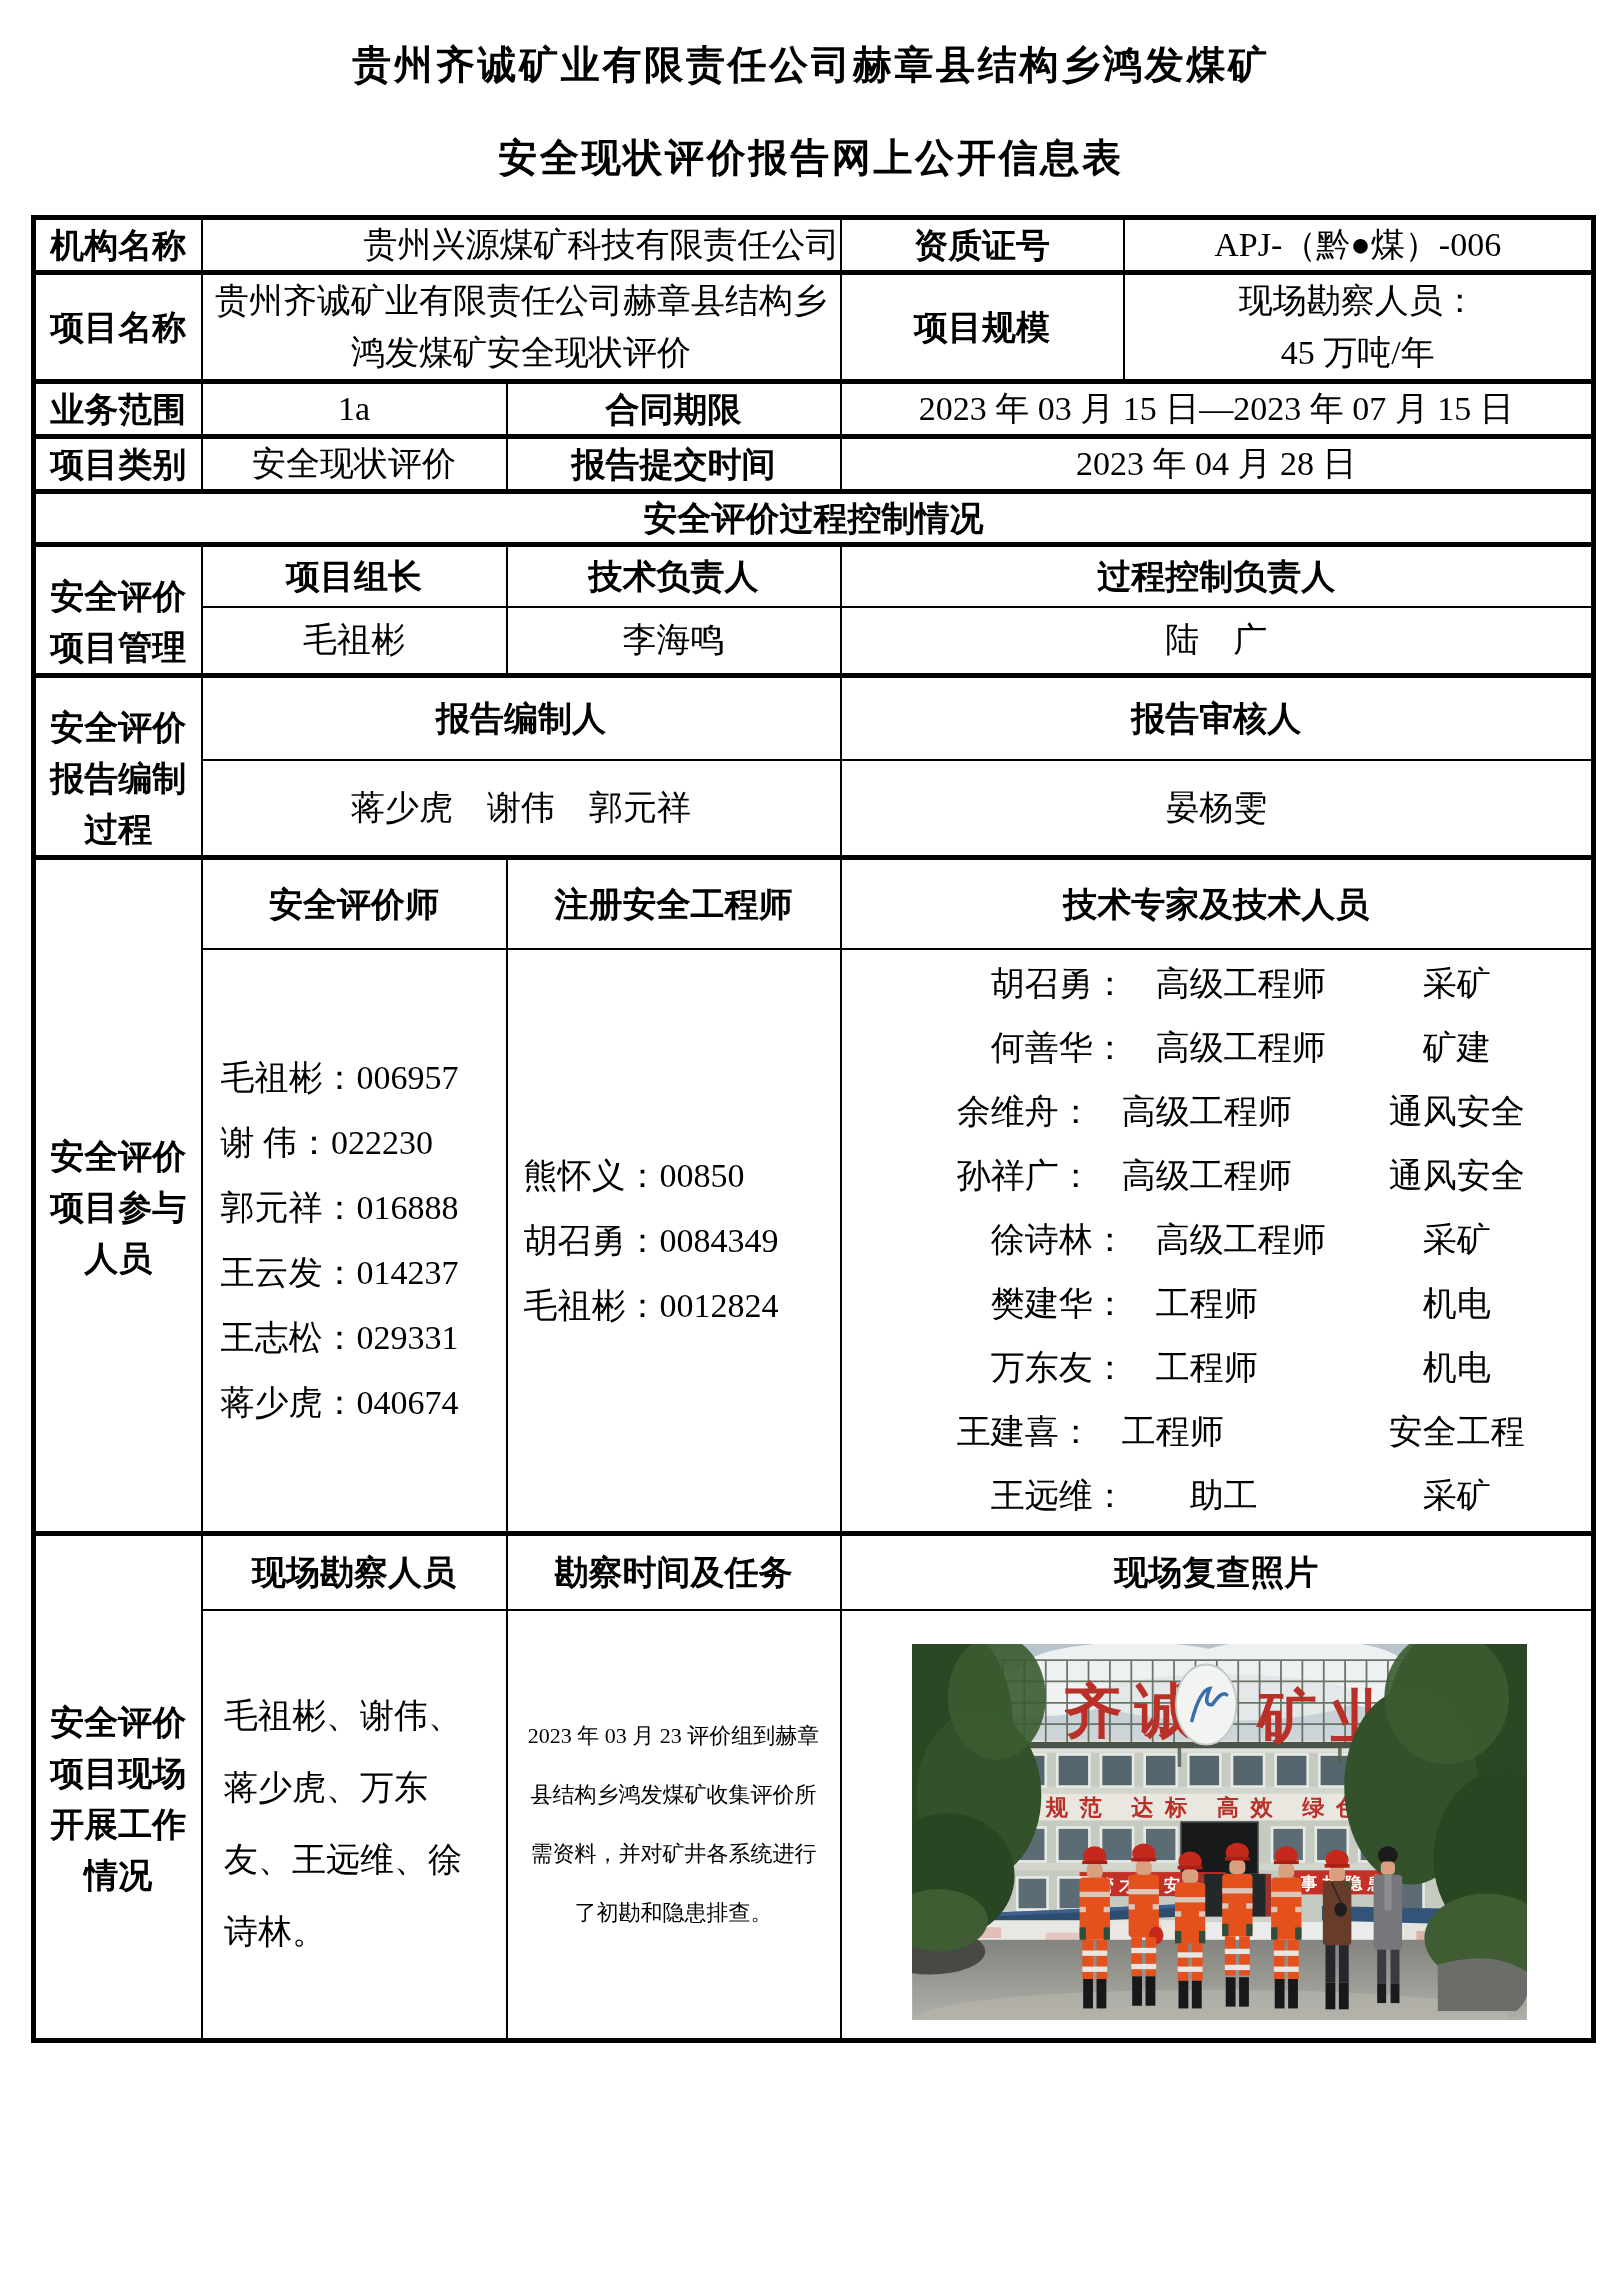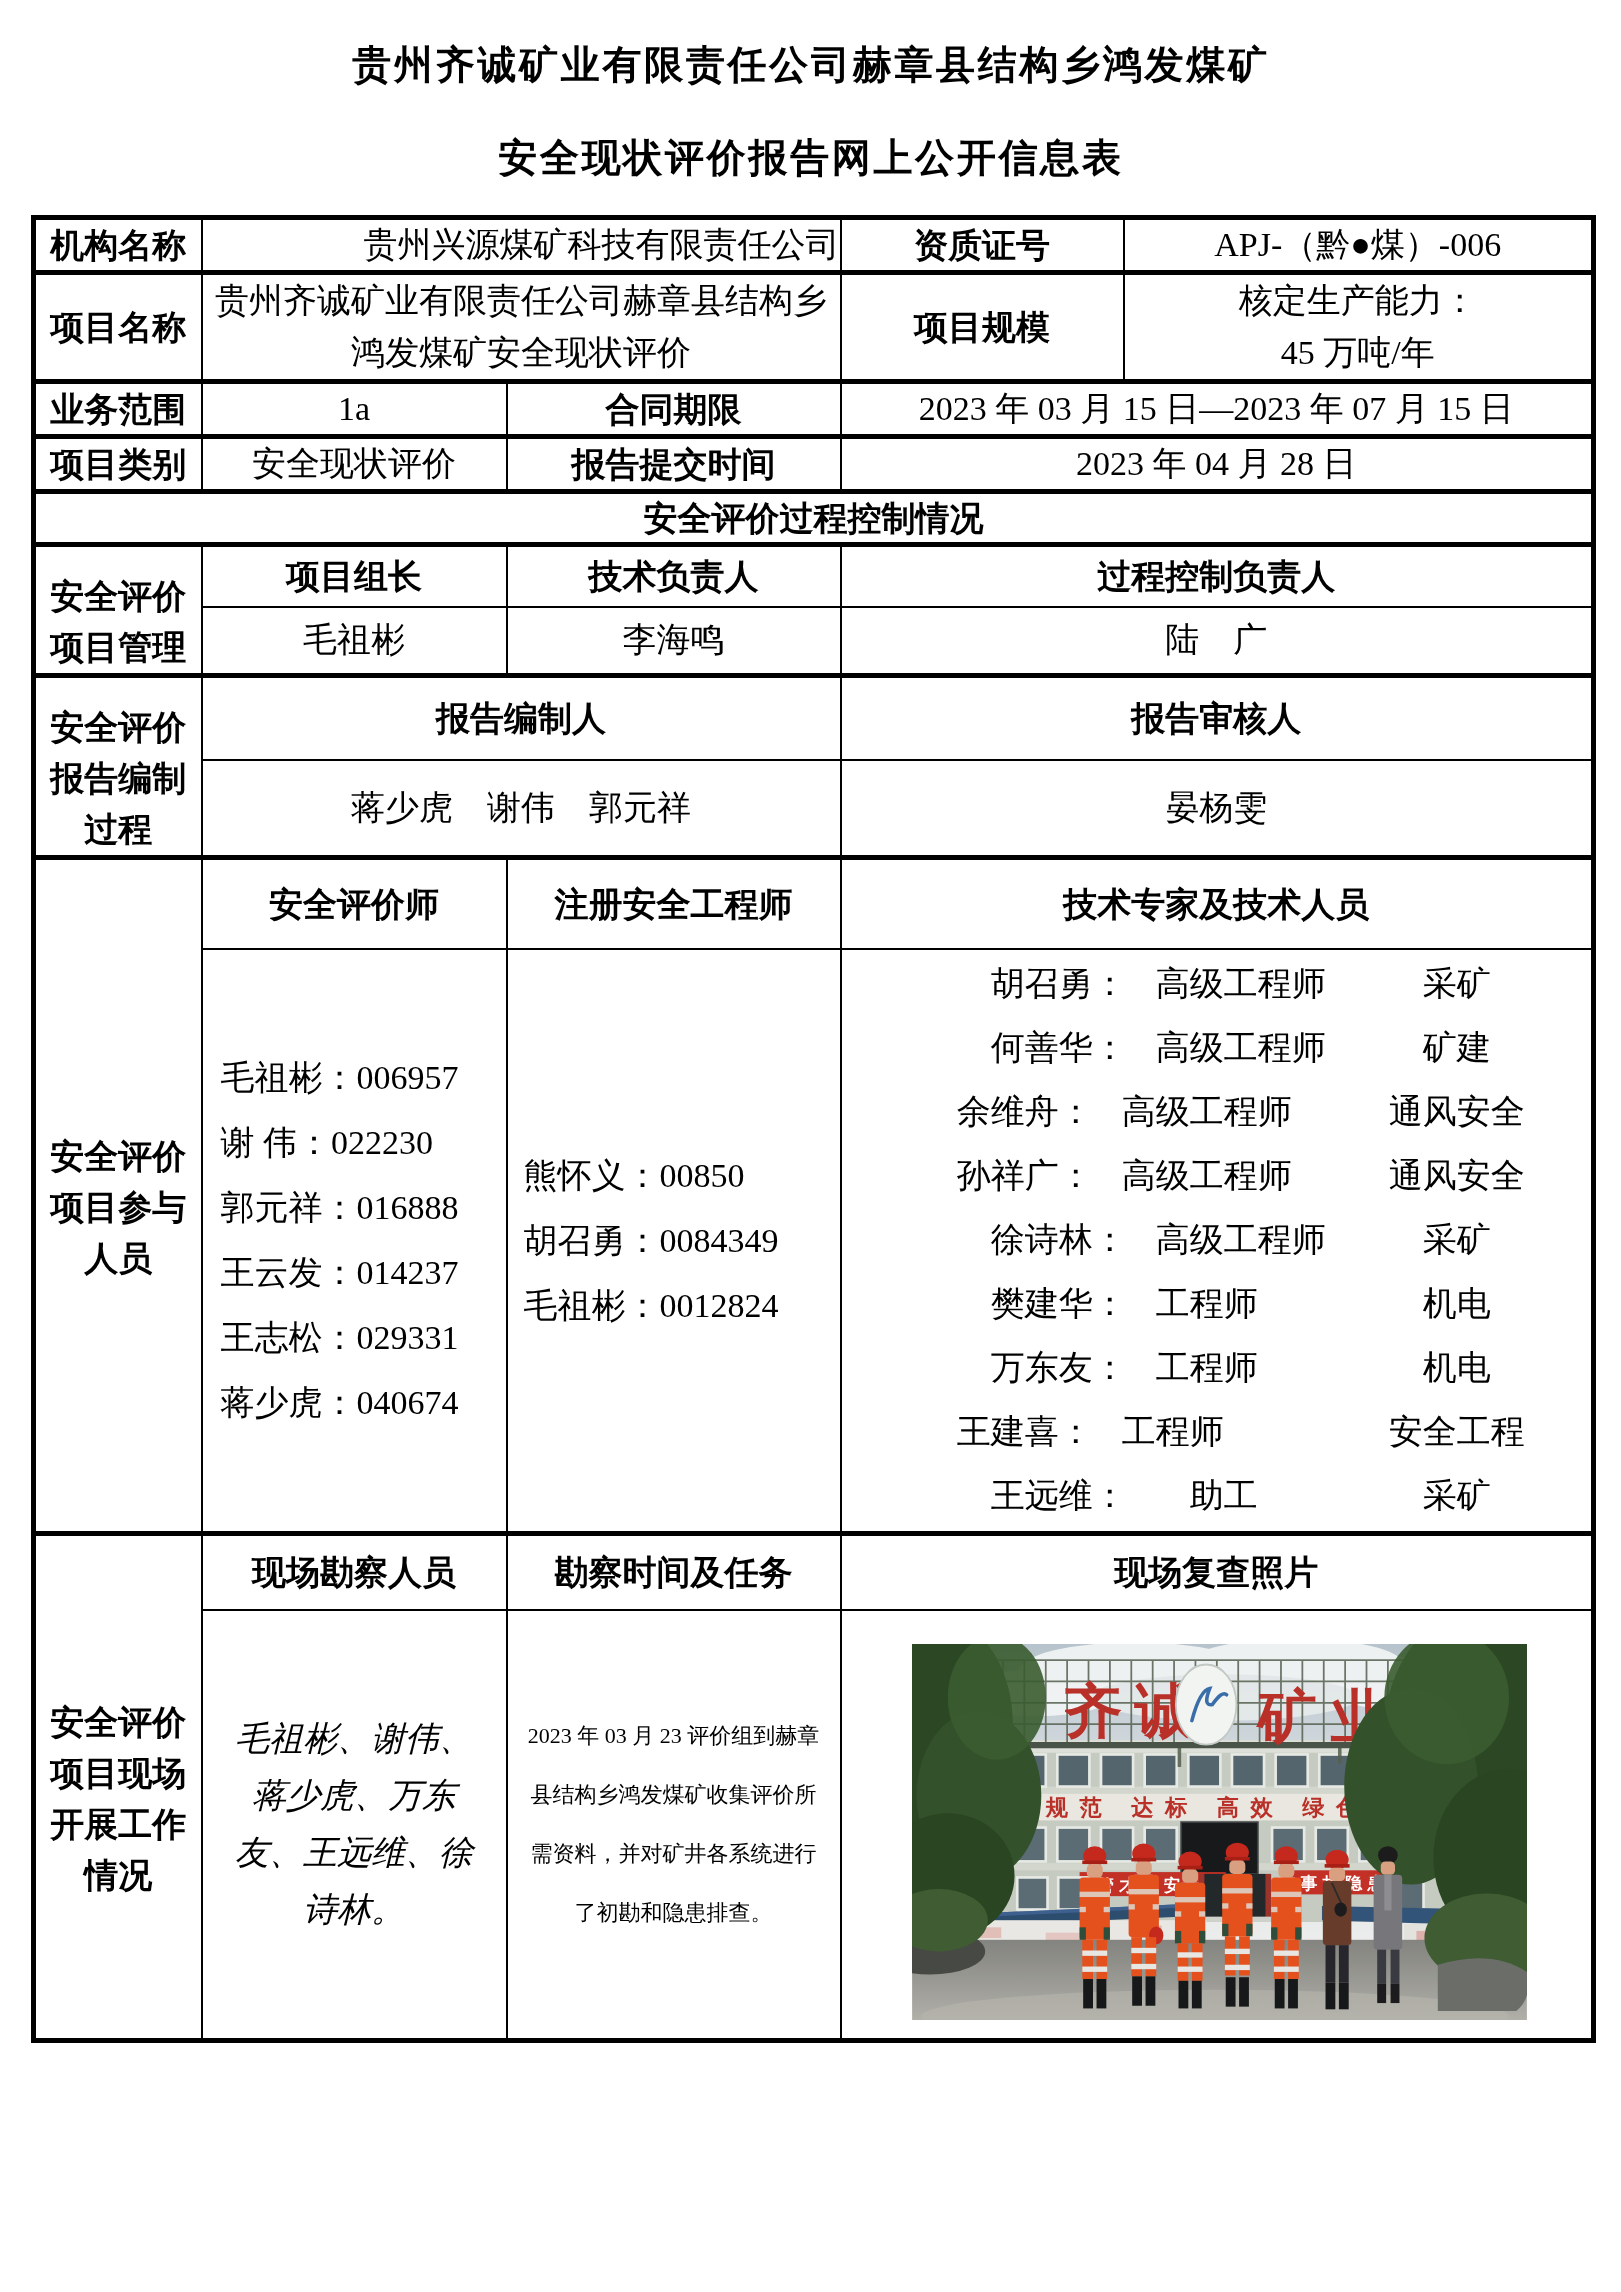--- a/index.html
+++ b/index.html
@@ -28,21 +28,21 @@
   .two-line{line-height:52px;}
   .cellcol{display:flex;flex-direction:column;justify-content:center;height:100%;}
   .list{ text-align:left;border-radius:32px;}
   .list .ln{height:65px;line-height:65px;white-space:nowrap;}
   .eval{padding-left:18px;height:581px;}
   .eng{padding-left:16px;height:581px;}
   .experts{padding-left:49px;height:581px;align-items:center;}
   .exp-ln{display:flex;height:64px;line-height:64px;white-space:nowrap;text-align:left;}
   .e-name{width:165px;}
   .e-title{width:267px;}
-  .surveyors{display:block;text-align:center;padding:0 21.4px;line-height:57px;font-style:italic;}
+  .surveyors{display:block;text-align:left;padding:0 21.4px;line-height:72px;}
   .task{display:block;text-align:center;padding:0 19.6px;line-height:59px;font-size:22px;}
   td.photo-cell{vertical-align:top;text-align:left;}
   .photo-wrap{width:615px;height:376px;margin:33px 0 0 70px;position:relative;}
   .photo-wrap svg{display:block;}
 </style>
 </head>
 <body>
 
 <div class="page">
 
@@ -64,21 +64,21 @@
       <td colspan="2" style="text-align:right;padding-left:16px">贵州兴源煤矿科技有限责任公司</td>
       <td class="lbl">资质证号</td>
       <td>APJ-（黔●煤）-006</td>
     </tr>
 
     <tr class="major" style="height:105px">
       <td class="lbl">项目名称</td>
       <td colspan="2" class="two-line" style="padding:0 12.5px">贵州齐诚矿业有限责任公司赫章县结构乡鸿发煤矿安全现状评价</td>
       <td class="lbl">项目规模</td>
       <td class="two-line">
-        <div>核定生产能力：</div>
+        <div>现场勘察人员：</div>
         <div>45 万吨/年</div>
       </td>
     </tr>
 
     <tr class="major" style="height:55px">
       <td class="lbl">业务范围</td>
       <td>1a</td>
       <td class="lbl">合同期限</td>
       <td colspan="2">2023 年 03 月 15 日—2023 年 07 月 15 日</td>
     </tr>

